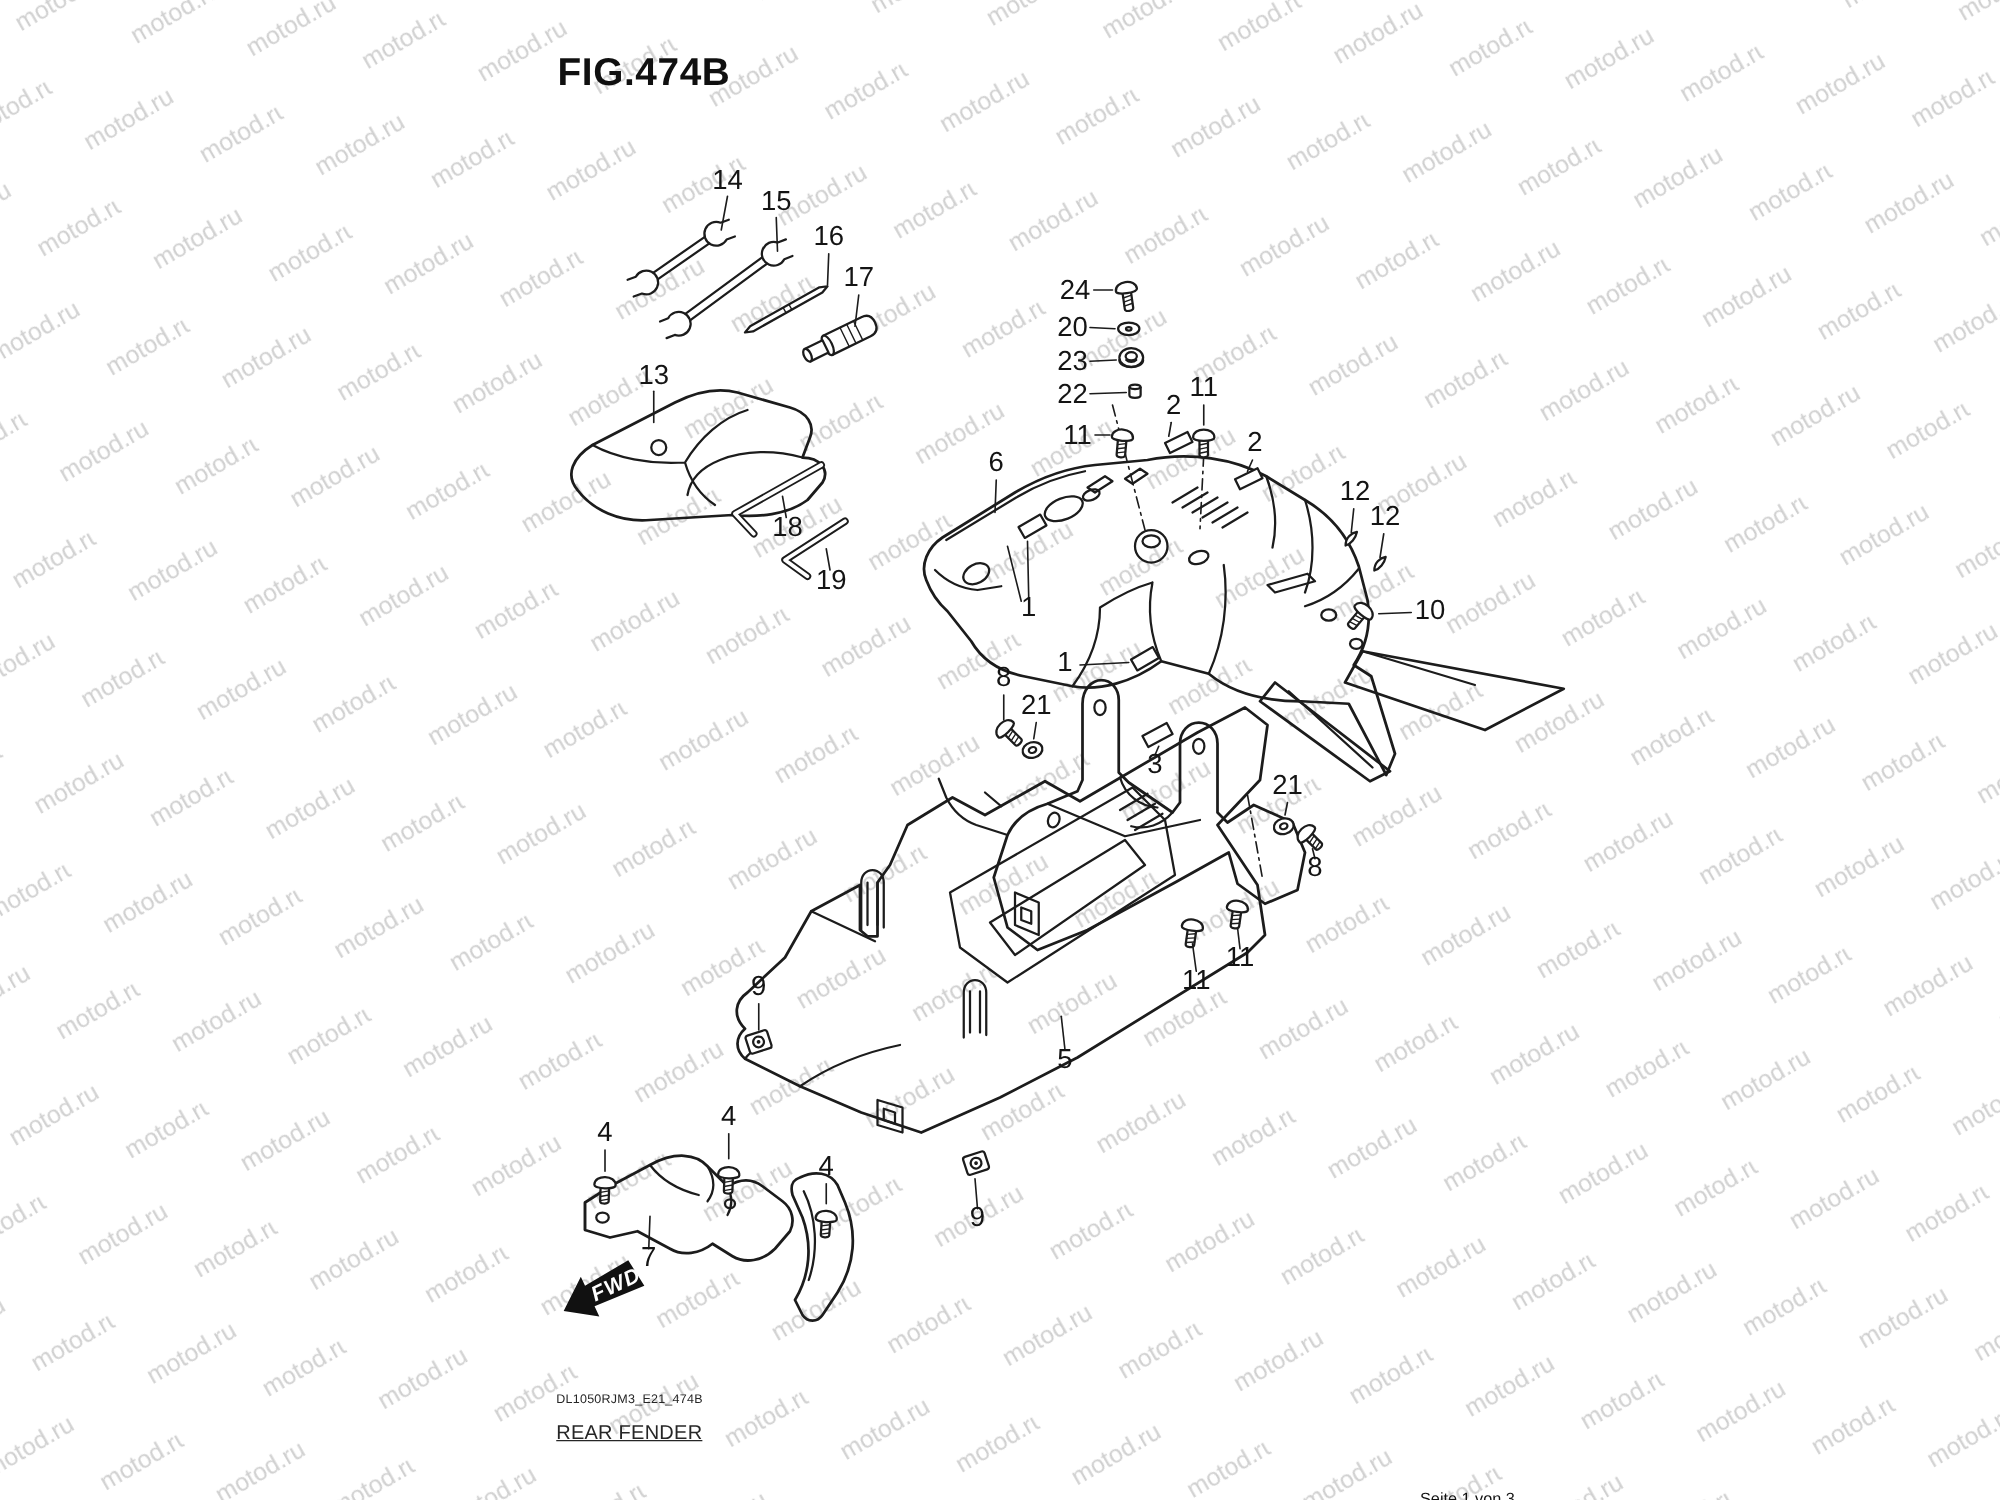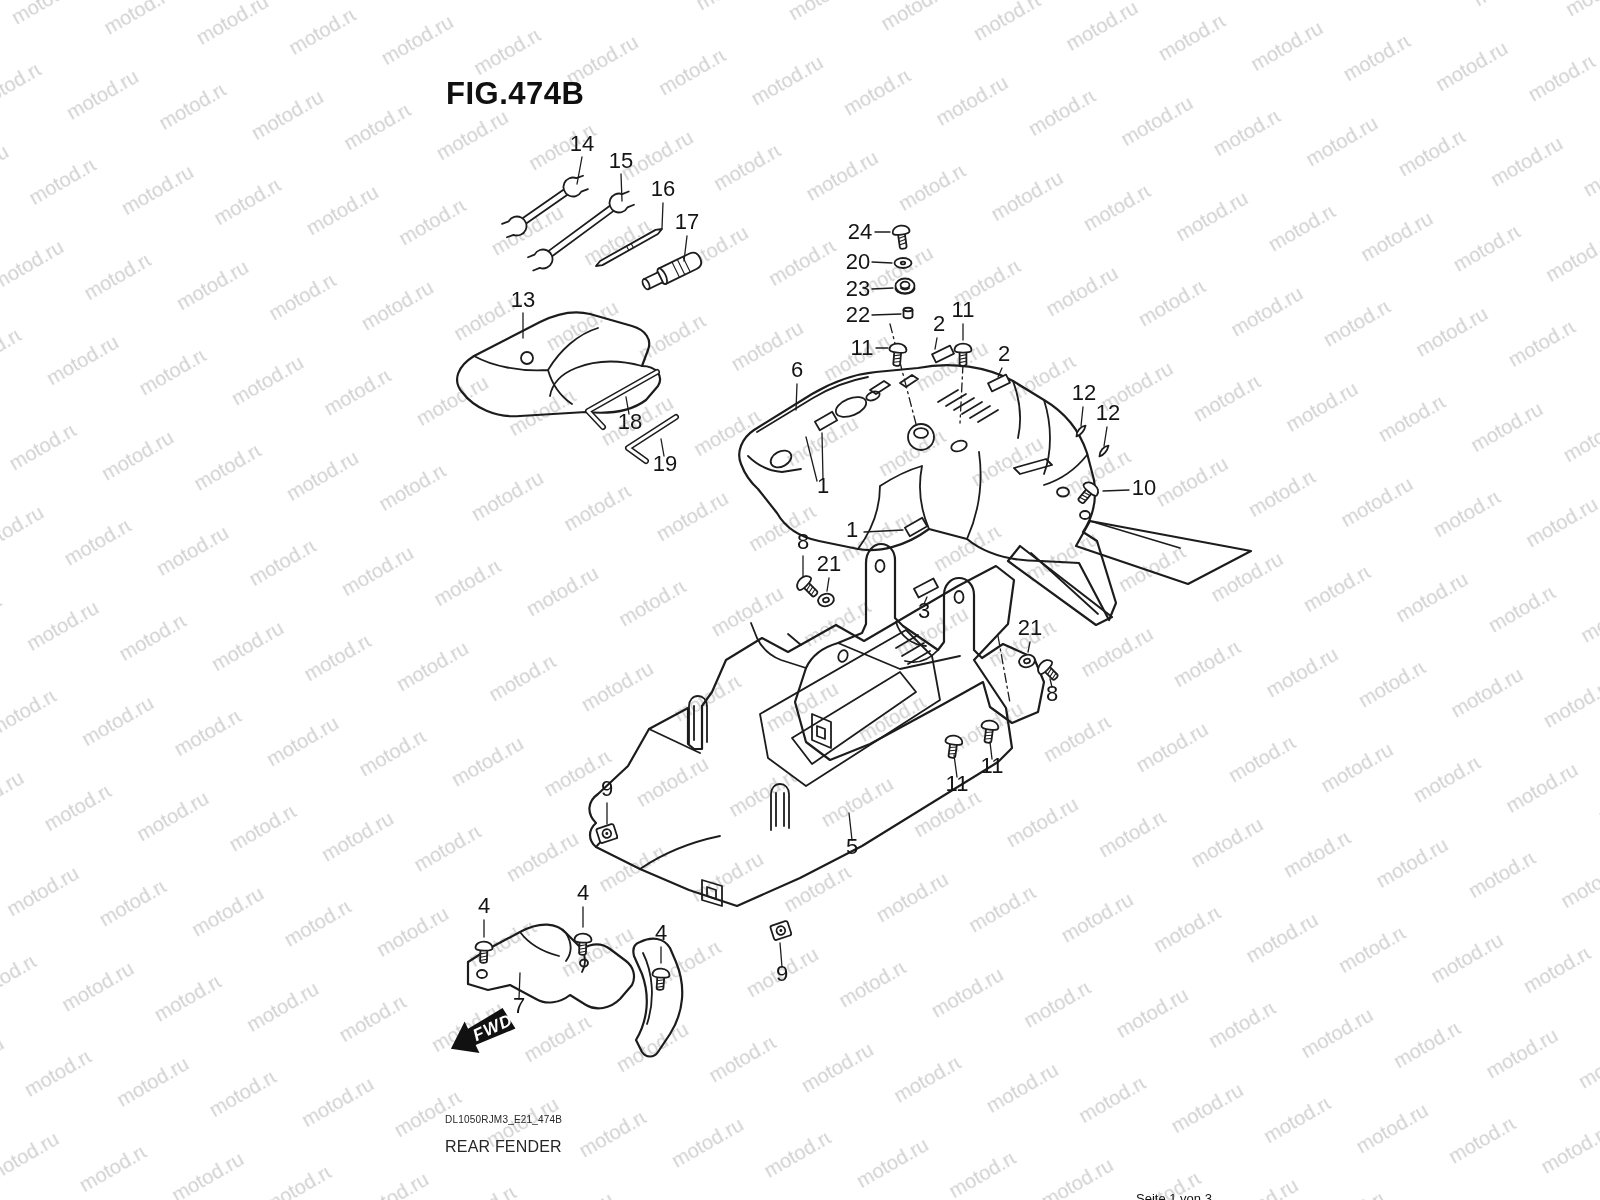--- a/index.html
+++ b/index.html
@@ -1,22 +1,22 @@
 <!DOCTYPE html>
 <html><head>
 <meta charset="utf-8">
 <style>
   html,body{margin:0;padding:0;background:#fff;}
   body{width:1600px;height:1200px;position:relative;overflow:hidden;
        font-family:"Liberation Sans",sans-serif;}
   #wm-layer,#diagram{position:absolute;left:0;top:0;}
   #page-title{position:absolute;left:446px;top:40px;font-size:31px;font-weight:bold;
-              color:#101010;letter-spacing:.5px;margin-top:36px;}
+              color:#101010;letter-spacing:.5px;}
   #footer-code{position:absolute;left:445px;top:1114px;font-size:10px;color:#262626;letter-spacing:.2px;}
-  #footer-name{position:absolute;left:445px;top:1138px;font-size:16px;color:#262626;letter-spacing:.2px;}
+  #footer-name{position:absolute;left:445px;top:1138px;font-size:16px;color:#262626;letter-spacing:.2px;text-decoration:underline;}
   #page-indicator{position:absolute;left:1136px;top:1179px;font-size:13px;color:#101010;margin-top:12px;}
   
   #diagram path,#diagram line,#diagram ellipse,#diagram circle,#diagram rect{
       stroke:#1c1c1c;stroke-width:1.8;fill:none;stroke-linecap:round;stroke-linejoin:round;}
   #diagram .o{stroke-width:2.2;}
   #diagram .dd{stroke-dasharray:9 4 2 4;stroke-width:1.3;}
   #labels text{fill:#141414;font-size:22px;text-anchor:middle;stroke:none;}
   #labels line{stroke-width:1.3;}
 </style>
 </head>

